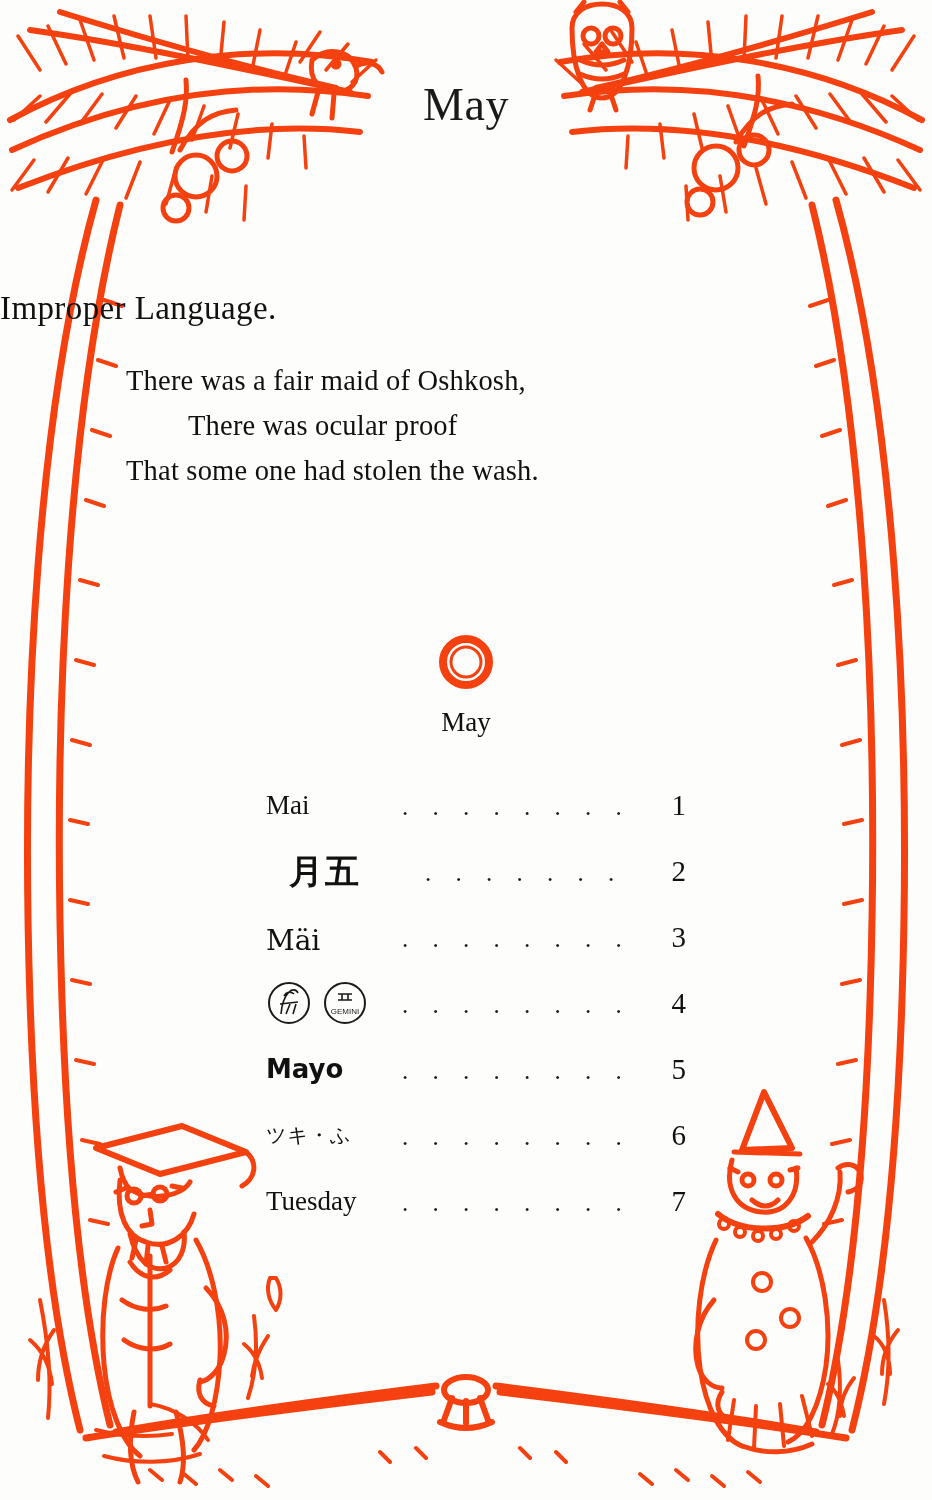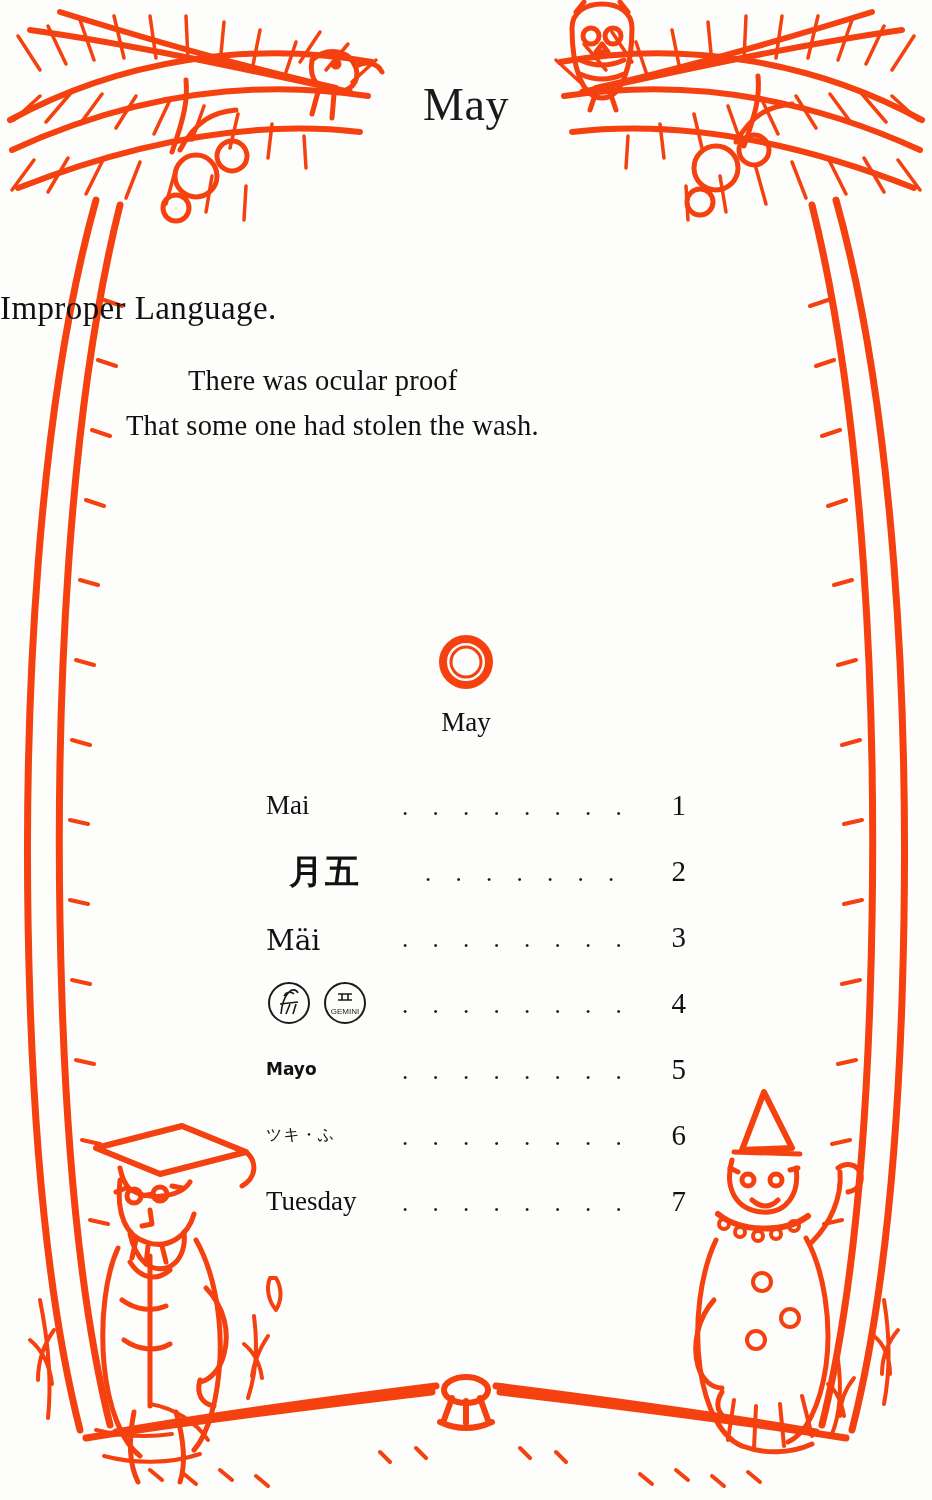--- a/index.html
+++ b/index.html
@@ -119,22 +119,22 @@
   .tr-num {
     width: 46px;
     text-align: right;
     font-size: 29px;
   }
 
   
   .w-roman   { font-family: "Liberation Serif", serif; }
   .w-cjk     { font-family: "DejaVu Sans", sans-serif; font-weight: bold; font-size: 34px; letter-spacing: 2px; margin-left: 23px; }
   .w-fraktur { font-family: "DejaVu Serif", serif; font-size: 28px; margin-top: 8px; }
-  .w-sans    { font-family: "DejaVu Sans", sans-serif; font-weight: bold; font-size: 17px; }
-  .w-script  { font-family: "DejaVu Sans", sans-serif; font-size: 16px; letter-spacing: 1px; }
+  .w-sans    { font-family: "DejaVu Sans", sans-serif; font-weight: bold; font-size: 26px; }
+  .w-script  { font-family: "DejaVu Sans", sans-serif; font-size: 20px; letter-spacing: 1px; }
   .zodiac-cell { display: flex; align-items: center; gap: 10px; }
 </style>
 </head>
 <body>
 
 <div id="page">
 
   <svg class="ornament-layer" viewBox="0 0 932 1500">
     <g stroke="#f4410f" fill="none" stroke-linecap="round" stroke-linejoin="round">
 
@@ -314,20 +314,21 @@
     </g>
   </svg>
 
   <div class="content-layer">
 
     <div class="month-title">May</div>
 
     <div class="poem-title">Improper Language.</div>
 
     <div class="poem-body">
+      <span class="poem-line">There was a fair maid of Oshkosh,</span>
       <span class="poem-line indent">There was ocular proof</span>
       <span class="poem-line">That some one had stolen the wash.</span>
     </div>
 
     <div class="roundel">
       <svg width="64" height="64" viewBox="0 0 64 64">
         <circle cx="32" cy="32" r="23" fill="none" stroke="#f4410f" stroke-width="8"></circle>
         <circle cx="32" cy="32" r="15" fill="none" stroke="#f4410f" stroke-width="3"></circle>
         <text x="32" y="41" text-anchor="middle" font-family="Liberation Serif, serif" font-size="21" fill="#ffffff">C</text>
         <path d="M32 13 a19 19 0 0 1 0 0" fill="none"></path>

